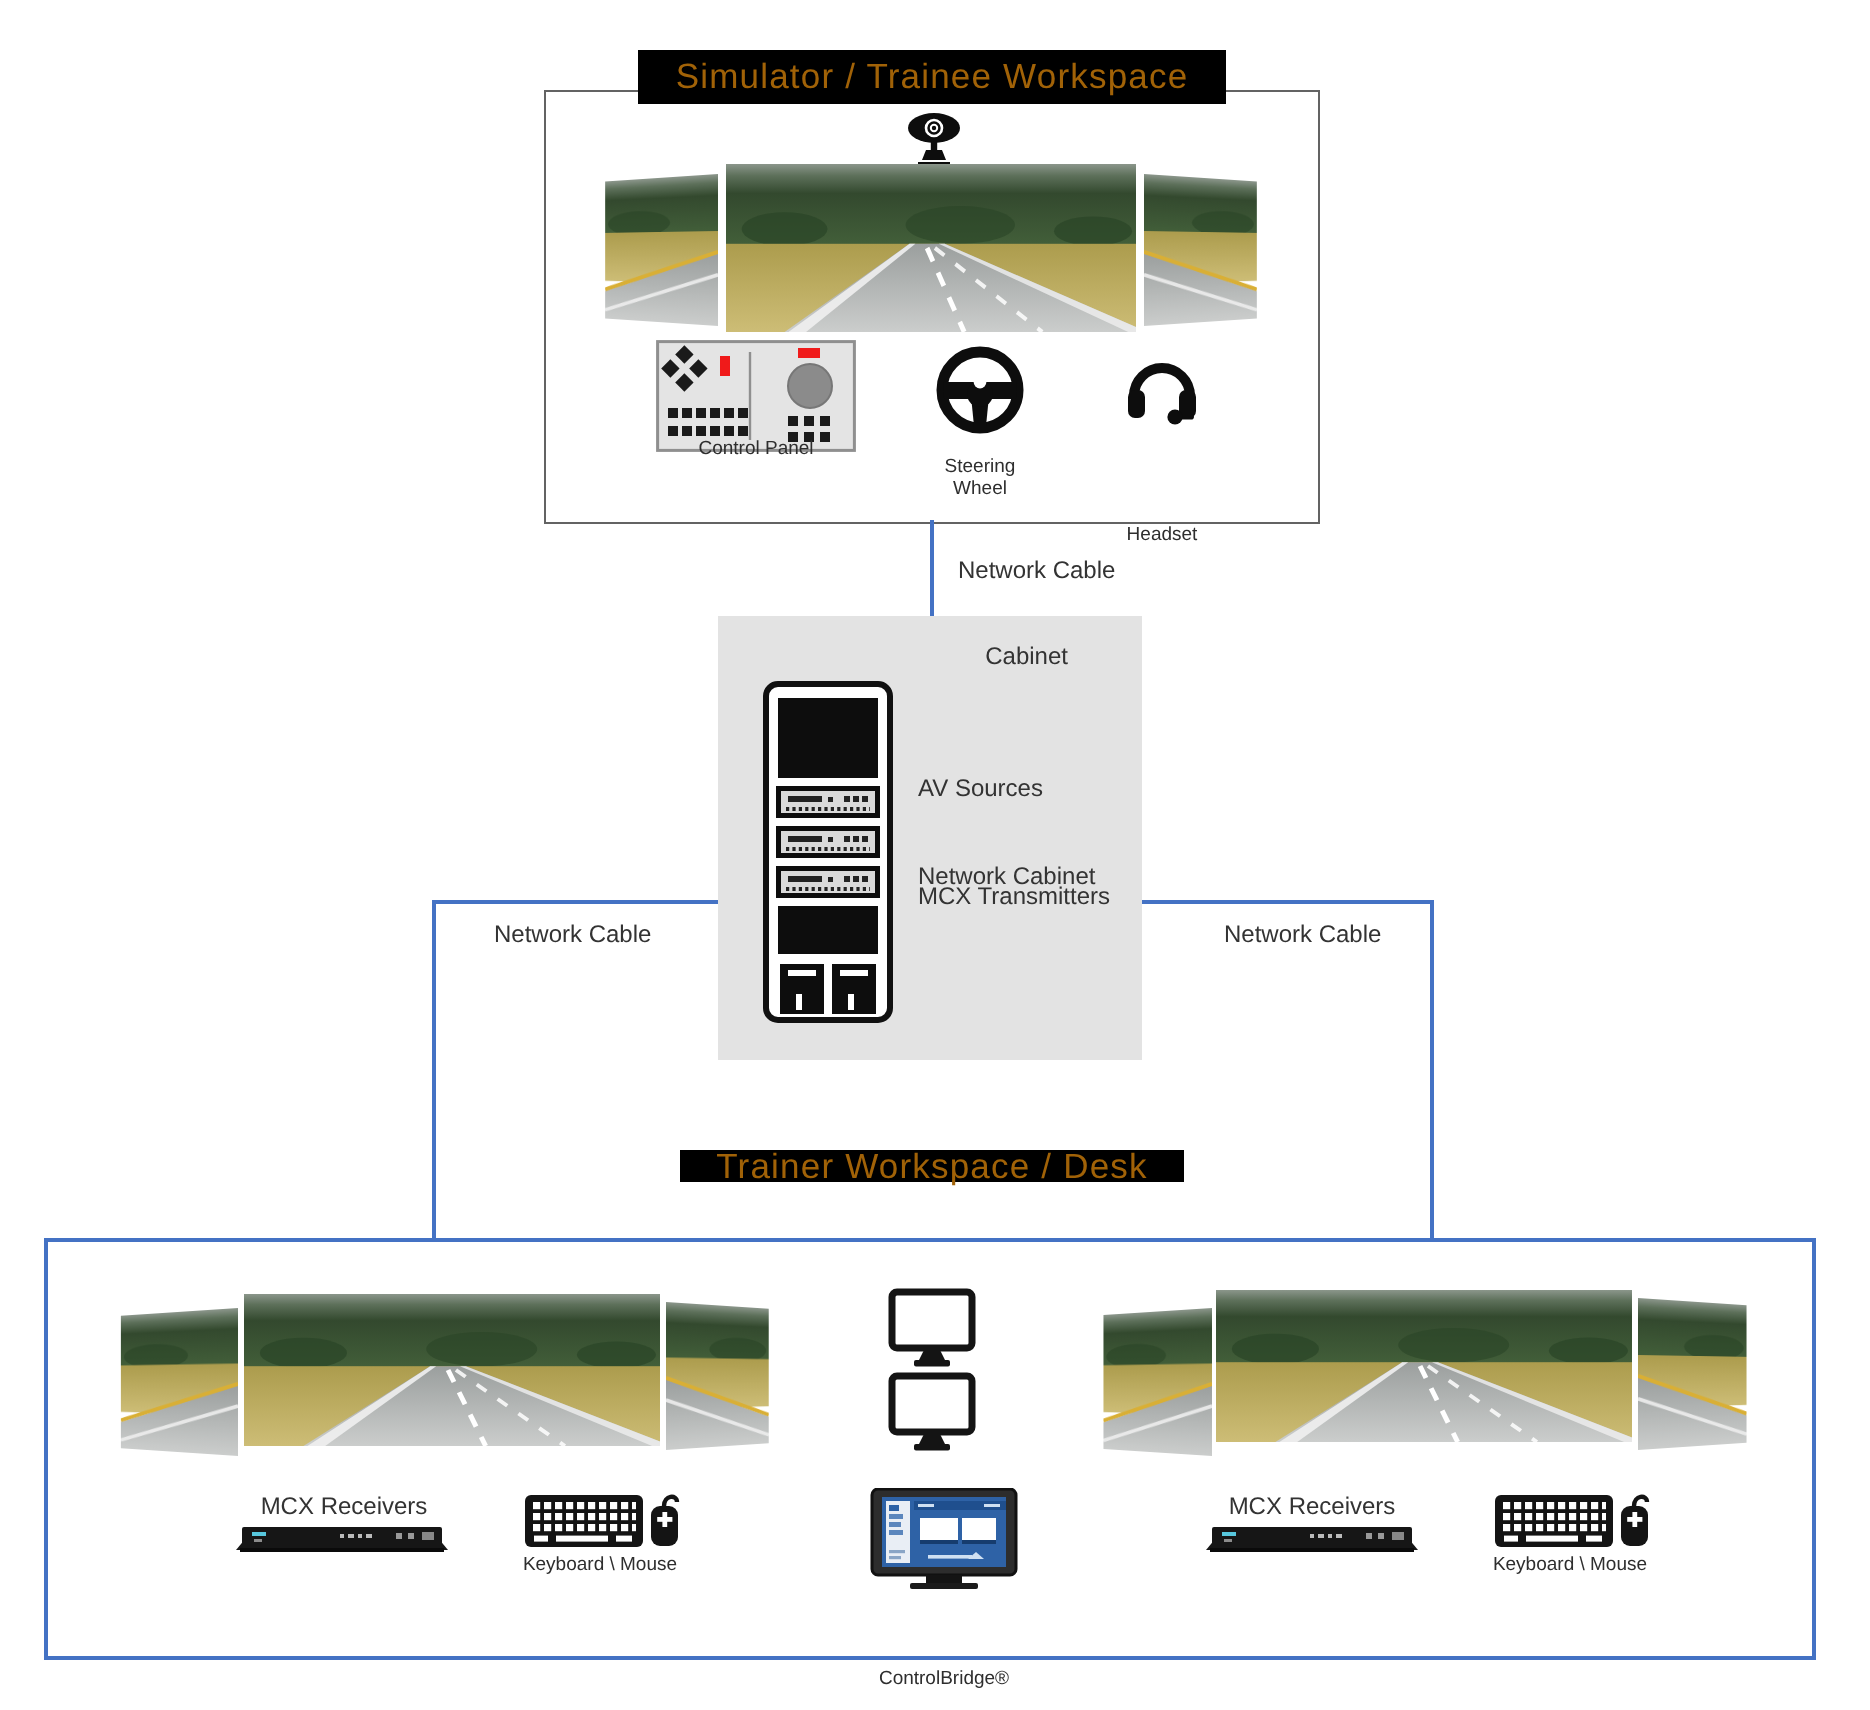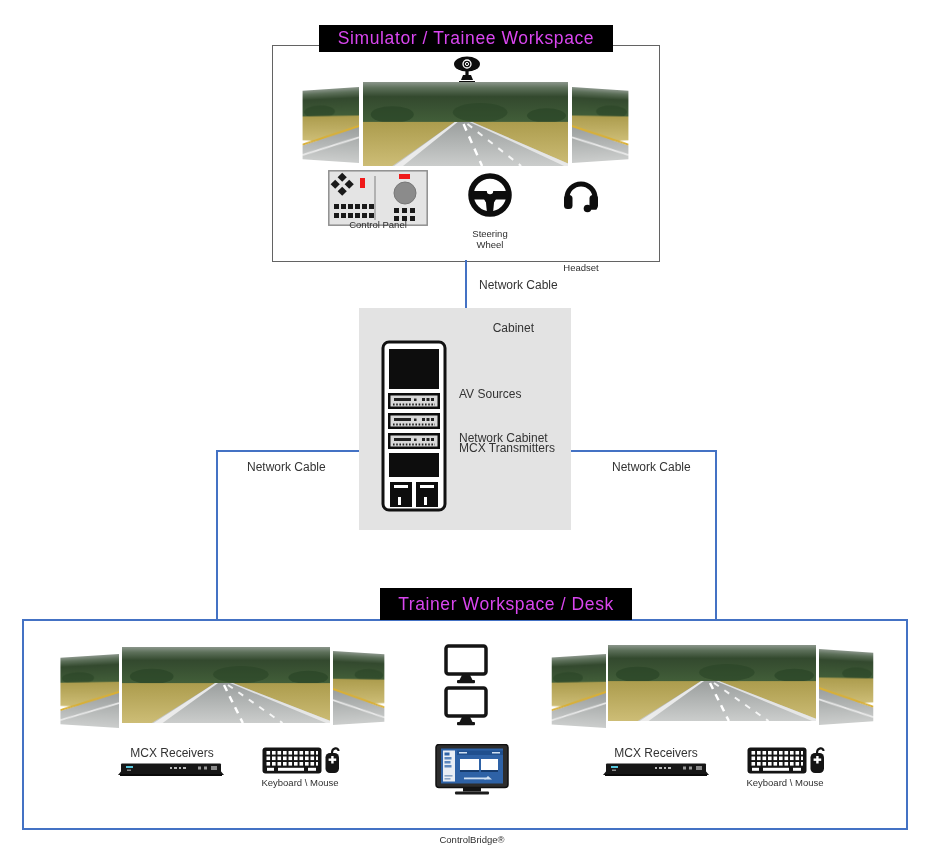--- a/index.html
+++ b/index.html
@@ -1,19 +1,19 @@
 <!DOCTYPE html>
 <html><head>
 <meta charset="utf-8">
 <style>
   html,body{margin:0;padding:0;background:#ffffff;}
   .canvas{position:relative;width:935px;height:855px;background:#fff;
           font-family:"Liberation Sans", sans-serif;color:#333;overflow:hidden;}
   .abs{position:absolute;}
-  .banner{background:#000;color:#d946ef;display:flex;align-items:center;justify-content:center;
+  .banner{background:#000;color:#a16207;display:flex;align-items:center;justify-content:center;
           font-size:17.5px;font-weight:500;letter-spacing:.6px;}
   .boxline{border:1.5px solid #636363;background:#fff;}
   .trainerbox{border:2px solid #4472c4;background:#fff;}
   .lbl{font-size:12px;color:#333;white-space:nowrap;}
   .lbl-s{font-size:9.5px;color:#2e2e2e;line-height:1.2;}
   .ctr{text-align:center;}
   .blue{background:#4472c4;}
   .cabinet{background:#e3e3e3;}
   .scr{display:block;}
   .side-l{transform:perspective(300px) rotateY(-28deg);transform-origin:100% 50%;}
@@ -206,21 +206,21 @@
 
   <div class="abs blue" style="left:216px;top:450px;width:143px;height:2px;"></div>
   <div class="abs blue" style="left:216px;top:450px;width:2px;height:170px;"></div>
   <div class="abs lbl" style="left:247px;top:460px;">Network Cable</div>
 
   <div class="abs blue" style="left:571px;top:450px;width:146px;height:2px;"></div>
   <div class="abs blue" style="left:715px;top:450px;width:2px;height:170px;"></div>
   <div class="abs lbl" style="left:612px;top:460px;">Network Cable</div>
 
   <div class="abs trainerbox" style="left:22px;top:619px;width:882px;height:207px;"></div>
-  <div class="abs banner" style="left:340px;top:588px;width:252px;height:32px;margin-left:40px;">
+  <div class="abs banner" style="left:340px;top:575px;width:252px;height:16px;">
     <span>Trainer Workspace / Desk</span>
   </div>
 
   <svg class="abs scr side-l" style="left:45px;top:654px;" width="74" height="74" viewBox="0 0 70 80" preserveAspectRatio="none">
     <use href="#roadS"></use>
     </svg>
   <svg class="abs scr" style="left:122px;top:647px;" width="208" height="76" viewBox="0 0 210 80" preserveAspectRatio="none">
     <use href="#roadC"></use>
     </svg>
   <svg class="abs scr side-r" style="left:333px;top:651px;" width="64" height="74" viewBox="0 0 70 80" preserveAspectRatio="none">

